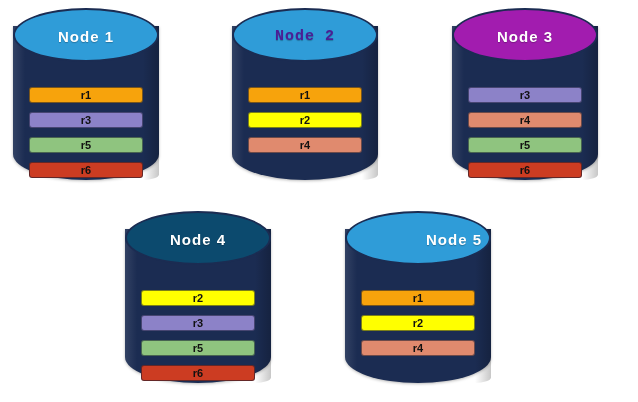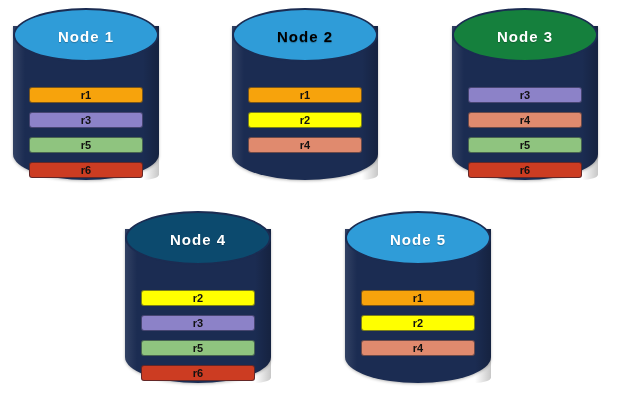--- a/index.html
+++ b/index.html
@@ -128,37 +128,37 @@
           <span class="replica-label">r5</span>
         </div>
         <div class="replica" style="background: rgb(204, 60, 34);">
           <span class="replica-label">r6</span>
         </div>
       </div>
     </div>
     <div class="node" style="left: 232px; top: 8px;">
       <div class="node-body" style="background: rgb(27, 44, 82);"></div>
       <div class="node-top" style="background: rgb(47, 156, 216);">
-        <div class="node-top-inner" style="color: #000000;">Node  2</div>
+        <div class="node-top-inner" style="color: #4c1d95; font-family: Liberation Mono, monospace;">Node  2</div>
       </div>
       <div class="replica-stack">
         <div class="replica" style="background: rgb(247, 163, 12);">
           <span class="replica-label">r1</span>
         </div>
         <div class="replica" style="background: rgb(255, 255, 0);">
           <span class="replica-label">r2</span>
         </div>
         <div class="replica" style="background: rgb(224, 138, 110);">
           <span class="replica-label">r4</span>
         </div>
       </div>
     </div>
     <div class="node" style="left: 452px; top: 8px;">
       <div class="node-body" style="background: rgb(27, 44, 82);"></div>
-      <div class="node-top" style="background: #15803d; padding-left: 40px;">
+      <div class="node-top" style="background: #a21caf; padding-left: 40px;">
         <div class="node-top-inner" style="color: rgb(255, 255, 255);">Node  3</div>
       </div>
       <div class="replica-stack">
         <div class="replica" style="background: rgb(140, 130, 200);">
           <span class="replica-label">r3</span>
         </div>
         <div class="replica" style="background: rgb(224, 138, 110);">
           <span class="replica-label">r4</span>
         </div>
         <div class="replica" style="background: rgb(143, 196, 127);">
@@ -185,21 +185,21 @@
           <span class="replica-label">r5</span>
         </div>
         <div class="replica" style="background: rgb(204, 60, 34);">
           <span class="replica-label">r6</span>
         </div>
       </div>
     </div>
     <div class="node" style="left: 345px; top: 211px;">
       <div class="node-body" style="background: rgb(27, 44, 82);"></div>
       <div class="node-top" style="background: rgb(47, 156, 216);">
-        <div class="node-top-inner" style="color: rgb(255, 255, 255);">Node  5</div>
+        <div class="node-top-inner" style="color: rgb(255, 255, 255); margin-left: 36px;">Node  5</div>
       </div>
       <div class="replica-stack">
         <div class="replica" style="background: rgb(247, 163, 12);">
           <span class="replica-label">r1</span>
         </div>
         <div class="replica" style="background: rgb(255, 255, 0);">
           <span class="replica-label">r2</span>
         </div>
         <div class="replica" style="background: rgb(224, 138, 110);">
           <span class="replica-label">r4</span>

